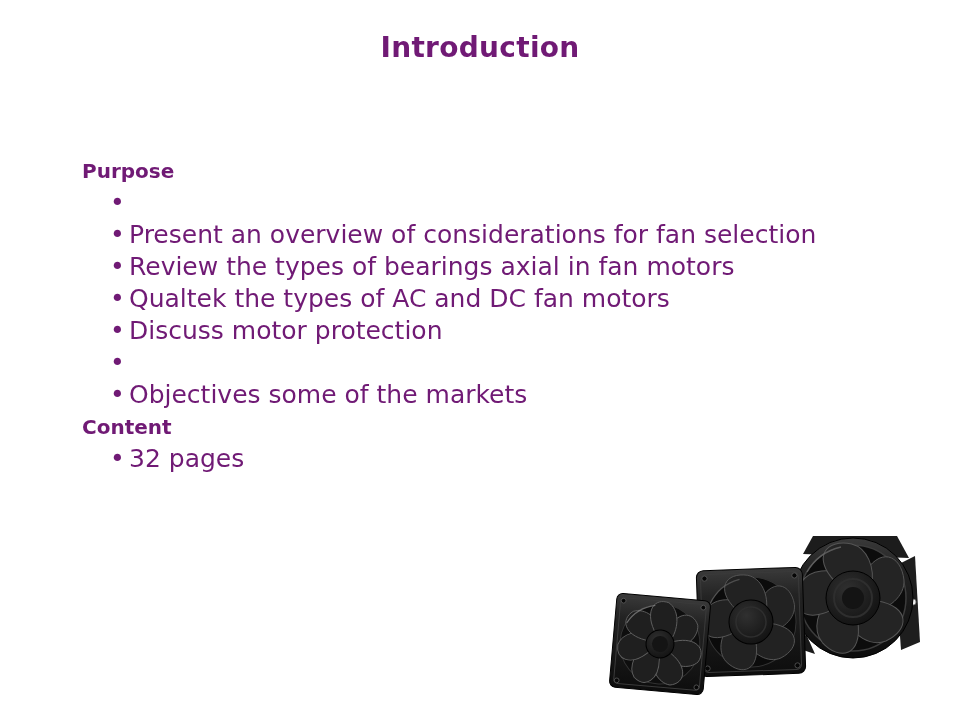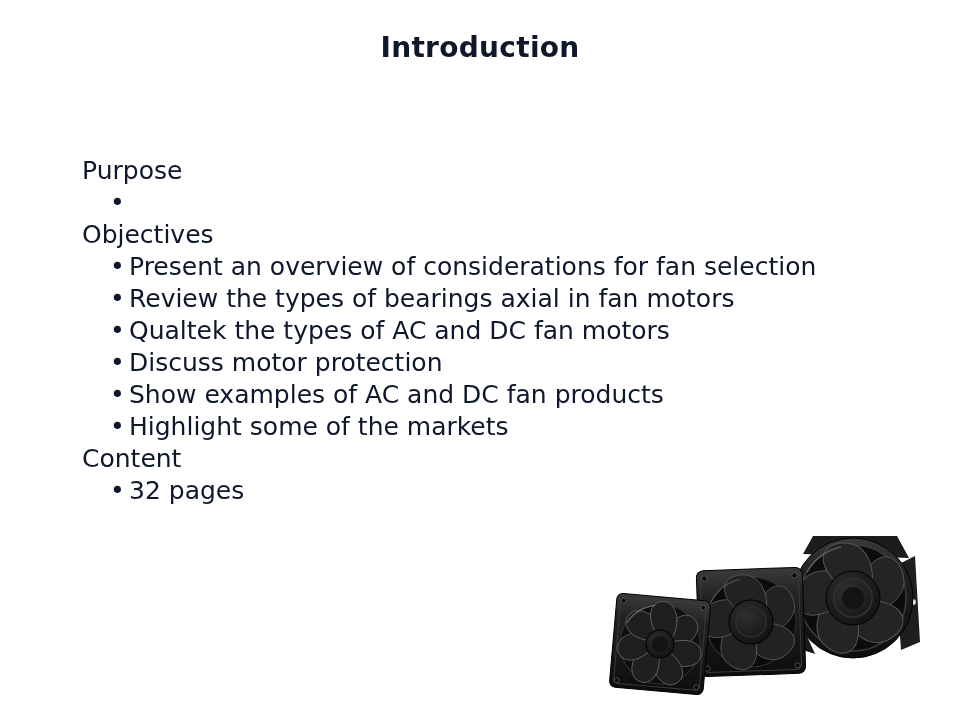--- a/index.html
+++ b/index.html
@@ -2,39 +2,39 @@
 <html><head>
 <meta charset="utf-8">
 <style>
   html,body{margin:0;padding:0;background:#ffffff;}
   .slide{
     position:relative;
     width:960px;height:720px;
     background:#ffffff;
     overflow:hidden;
     font-family:"DejaVu Sans","Liberation Sans",sans-serif;
-    color:#0f172a;
+    color:#701a75;
   }
   .slide-title{
     position:absolute;
     top:31px;left:0;width:100%;
     margin:0;
     text-align:center;
     font-size:28px;
     font-weight:bold;
     letter-spacing:0.3px;
   }
   .slide-body{
     position:absolute;
     left:82px;top:155px;
     width:820px;
   }
   .section-heading{
-    font-size:25px;
-    font-weight:normal;
+    font-size:20px;
+    font-weight:bold;
     line-height:32px;
     white-space:nowrap;
   }
   .bullet-row{
     display:flex;
     align-items:baseline;
     padding-left:28px;
     font-size:25px;
     line-height:32px;
     white-space:nowrap;
@@ -61,44 +61,42 @@
   <div class="slide-body">
 
     <div class="section">
       <div class="section-heading">Purpose</div>
       <div class="bullet-row">
         <span class="bullet-glyph">•</span>
       </div>
     </div>
 
     <div class="section">
-      <div class="section-heading">Objectives</div>
       <div class="bullet-row">
         <span class="bullet-glyph">•</span>
         <span class="bullet-text">Present an overview of considerations for fan selection</span>
       </div>
       <div class="bullet-row">
         <span class="bullet-glyph">•</span>
         <span class="bullet-text">Review the types of bearings axial in fan motors</span>
       </div>
       <div class="bullet-row">
         <span class="bullet-glyph">•</span>
         <span class="bullet-text">Qualtek the types of AC and DC fan motors</span>
       </div>
       <div class="bullet-row">
         <span class="bullet-glyph">•</span>
         <span class="bullet-text">Discuss motor protection</span>
       </div>
       <div class="bullet-row">
         <span class="bullet-glyph">•</span>
-        <span class="bullet-text">Show examples of AC and DC fan products</span>
       </div>
       <div class="bullet-row">
         <span class="bullet-glyph">•</span>
-        <span class="bullet-text">Highlight some of the markets</span>
+        <span class="bullet-text">Objectives some of the markets</span>
       </div>
     </div>
 
     <div class="section">
       <div class="section-heading">Content</div>
       <div class="bullet-row">
         <span class="bullet-glyph">•</span>
         <span class="bullet-text">32 pages</span>
       </div>
     </div>

